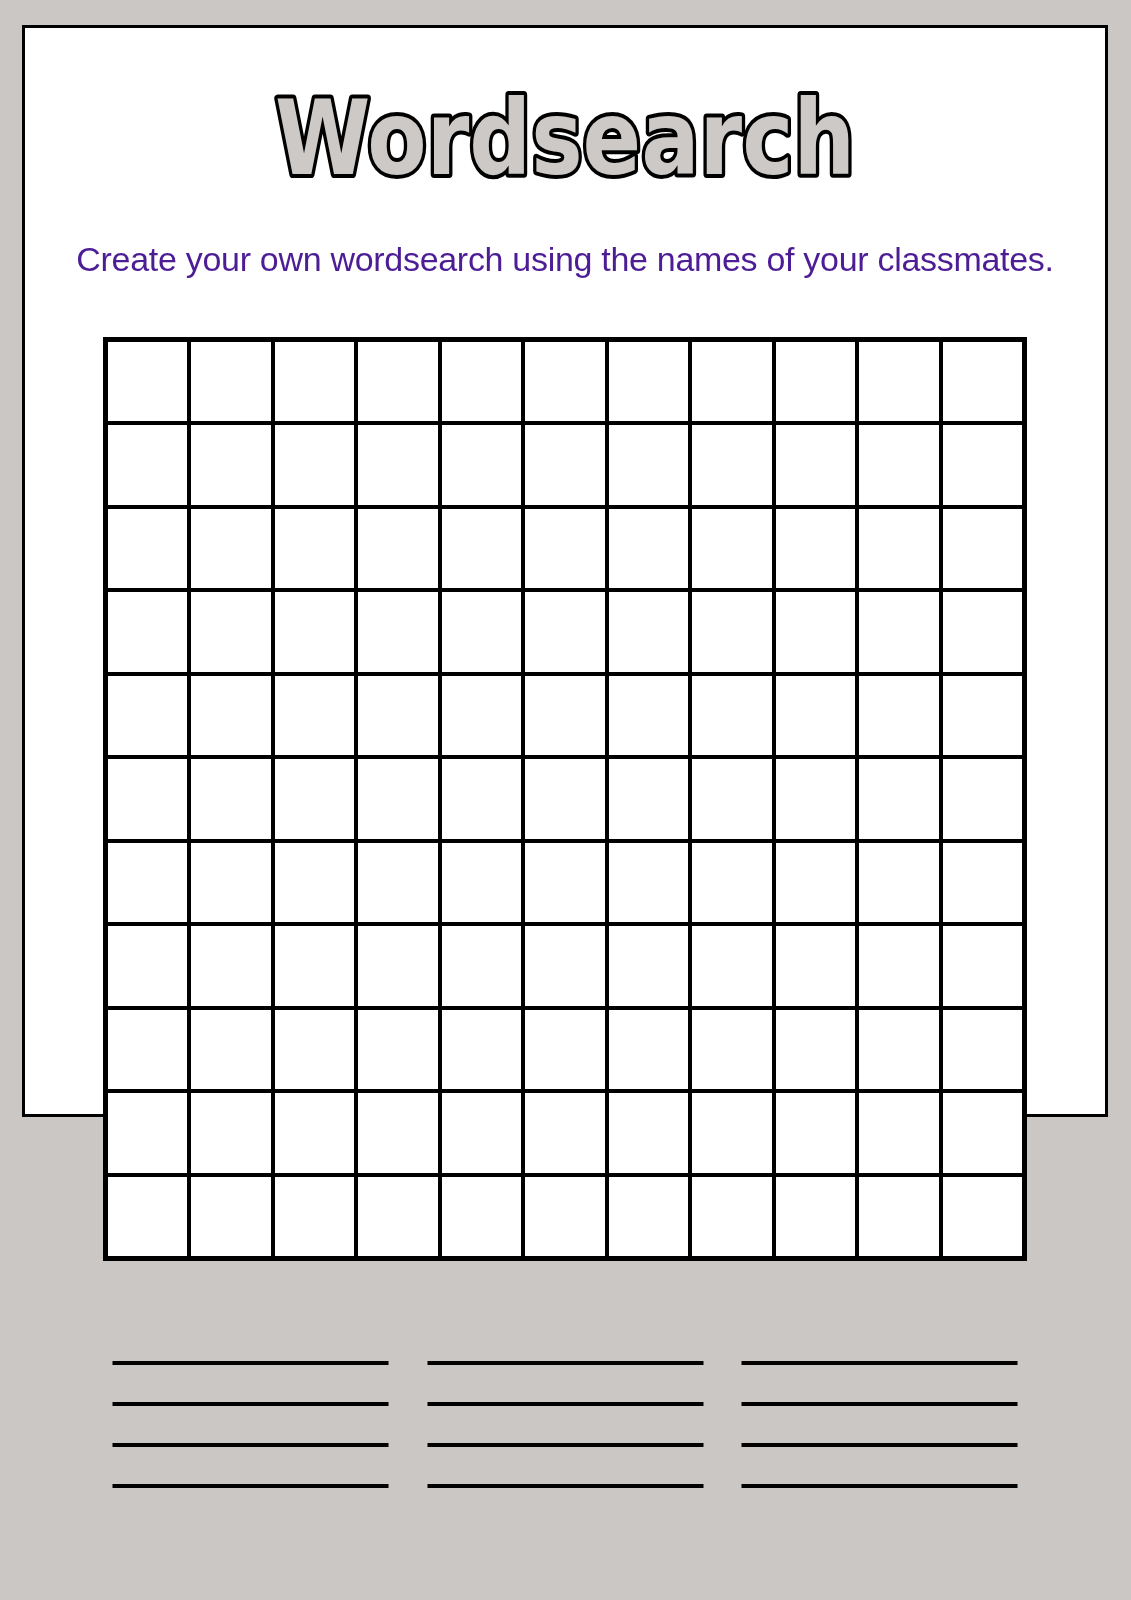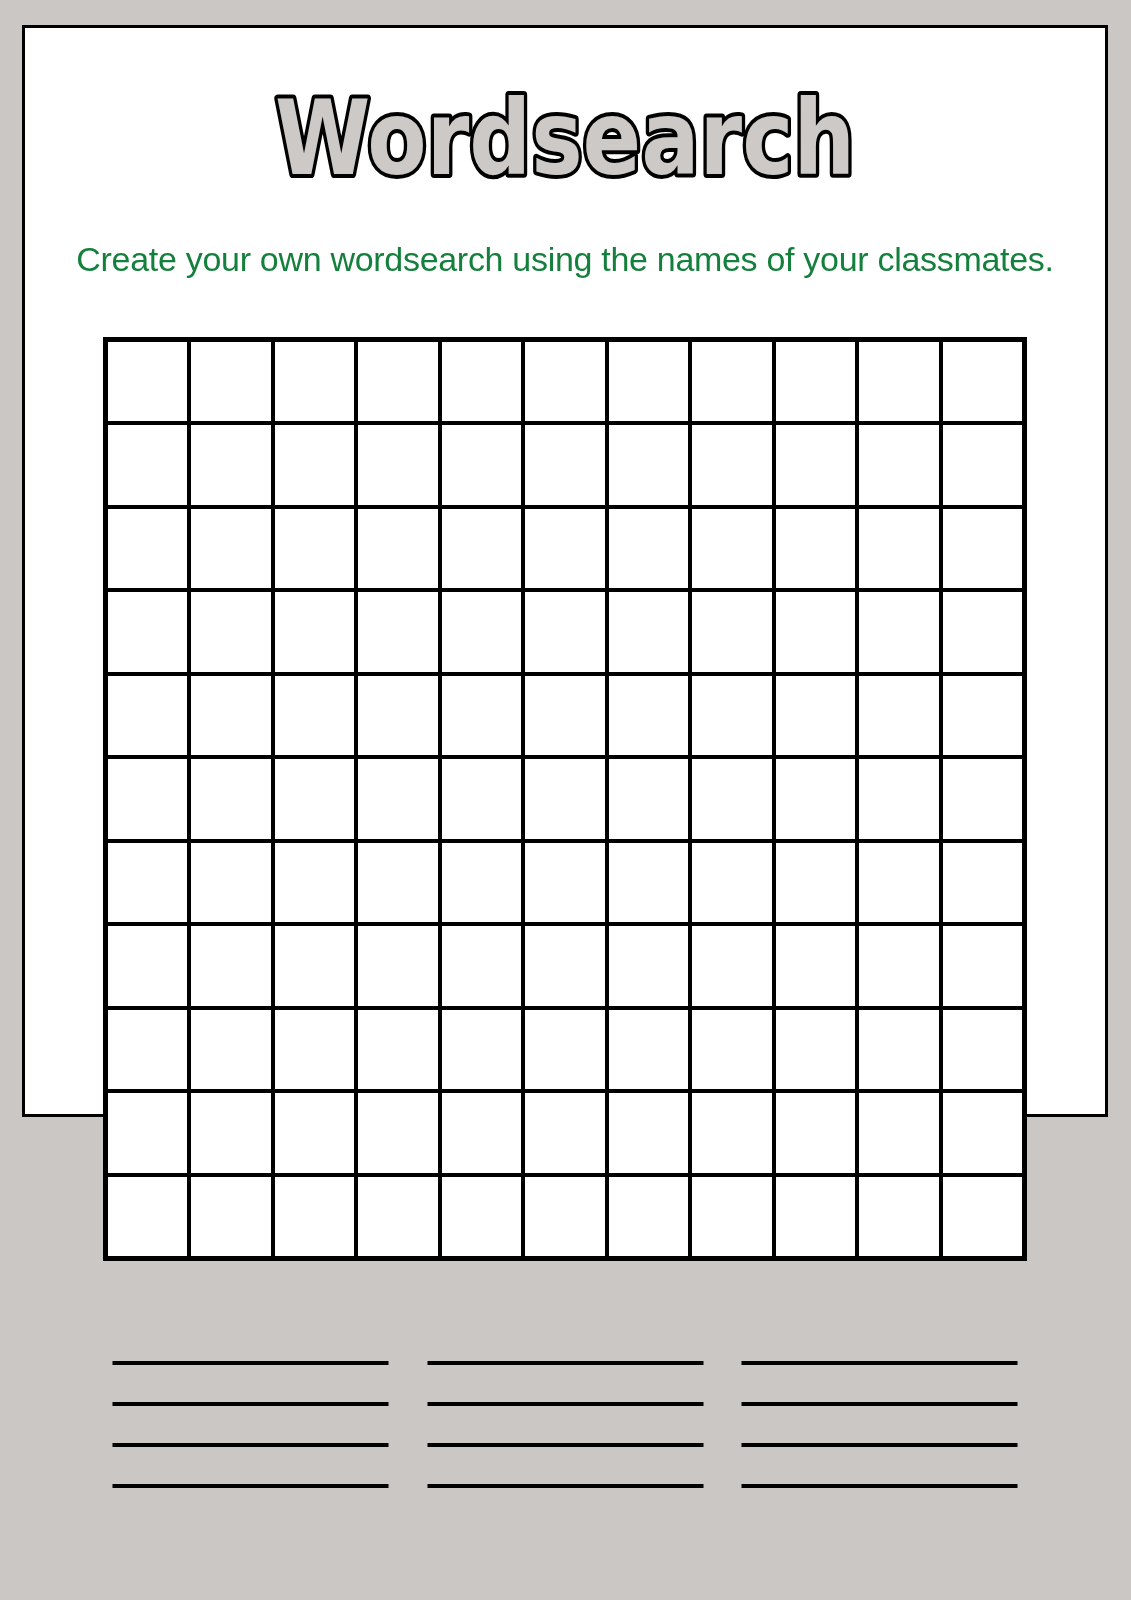--- a/index.html
+++ b/index.html
@@ -45,21 +45,21 @@
     paint-order: stroke fill;
   }
   .instruction {
     position: absolute;
     top: 212px;
     left: 0;
     width: 100%;
     text-align: center;
     font-size: 34px;
     letter-spacing: -0.3px;
-    color: #15803d;
+    color: #4c1d95;
     font-family: "Liberation Sans", sans-serif;
   }
   .grid {
     position: absolute;
     top: 309px;
     left: 50%;
     transform: translateX(-50%);
     width: 924px;
     height: 924px;
     background: var(--ink);

